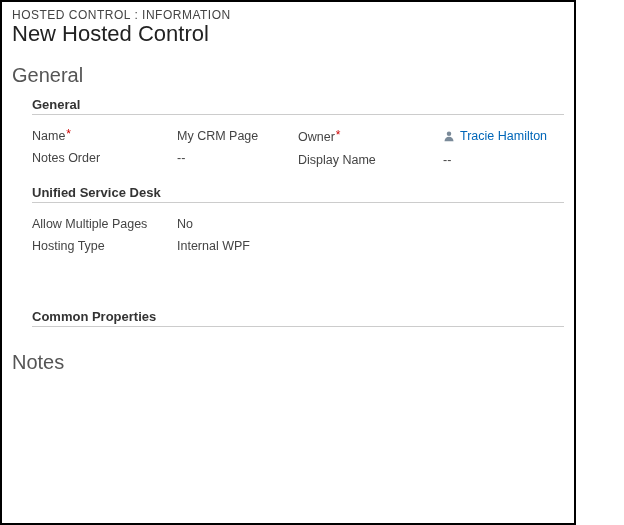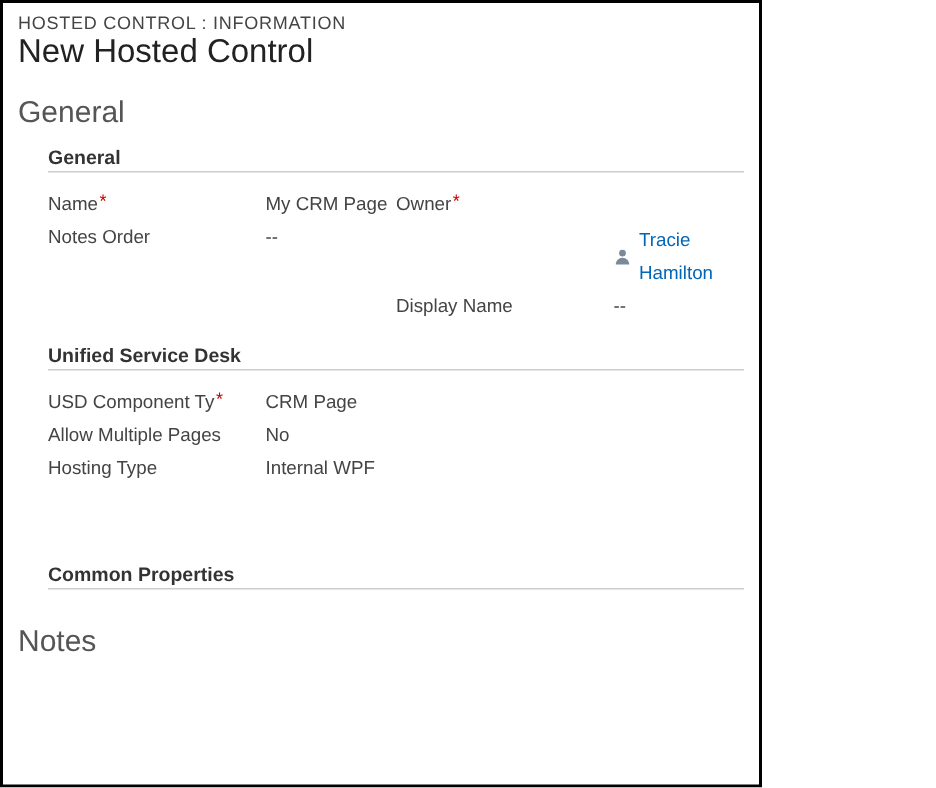--- a/index.html
+++ b/index.html
@@ -7,21 +7,21 @@
     padding: 0;
     font-family: "Segoe UI", Tahoma, sans-serif;
     background: #fff;
     color: #333;
     width: 624px;
     height: 525px;
     box-sizing: border-box;
   }
   .frame {
     border: 2px solid #000;
-    width: 508px;
+    width: 576px;
     height: 525px;
     box-sizing: border-box;
     padding: 6px 10px 0 10px;
     overflow: hidden;
   }
   .breadcrumb {
     font-size: 12px;
     letter-spacing: 0.5px;
     color: #444;
   }
@@ -51,20 +51,21 @@
     margin-bottom: 10px;
   }
   .cols {
     display: flex;
   }
   .col {
     flex: 1;
   }
   .row {
     display: flex;
+    align-items: center;
     font-size: 12.5px;
     color: #444;
     line-height: 22px;
     min-height: 22px;
   }
   .label {
     width: 145px;
     flex: 0 0 145px;
     white-space: nowrap;
     overflow: hidden;
@@ -81,21 +82,20 @@
     top: -2px;
   }
   .owner-link {
     color: #0066b8;
     cursor: pointer;
   }
   .owner-wrap {
     display: inline-flex;
     align-items: center;
     gap: 5px;
-    margin-top: 24px;
   }
   .person-icon svg {
     width: 12px;
     height: 12px;
     display: block;
   }
   .checkbox {
     width: 13px;
     height: 13px;
     border: 1px solid #999;
@@ -155,26 +155,20 @@
         </div>
       </div>
     </div>
   </div>
 
   <div class="section">
     <div class="section-title">Unified Service Desk</div>
     <div class="cols">
       <div class="col">
         <div class="row">
-          <div class="label">
-            <span>USD Component Ty</span><span class="req">*</span>
-          </div>
-          <div class="value">CRM Page</div>
-        </div>
-        <div class="row">
           <div class="label">Allow Multiple Pages</div>
           <div class="value">No</div>
         </div>
         <div class="row">
           <div class="label">Hosting Type</div>
           <div class="value">Internal WPF</div>
         </div>
       </div>
       <div class="col"></div>
     </div>

